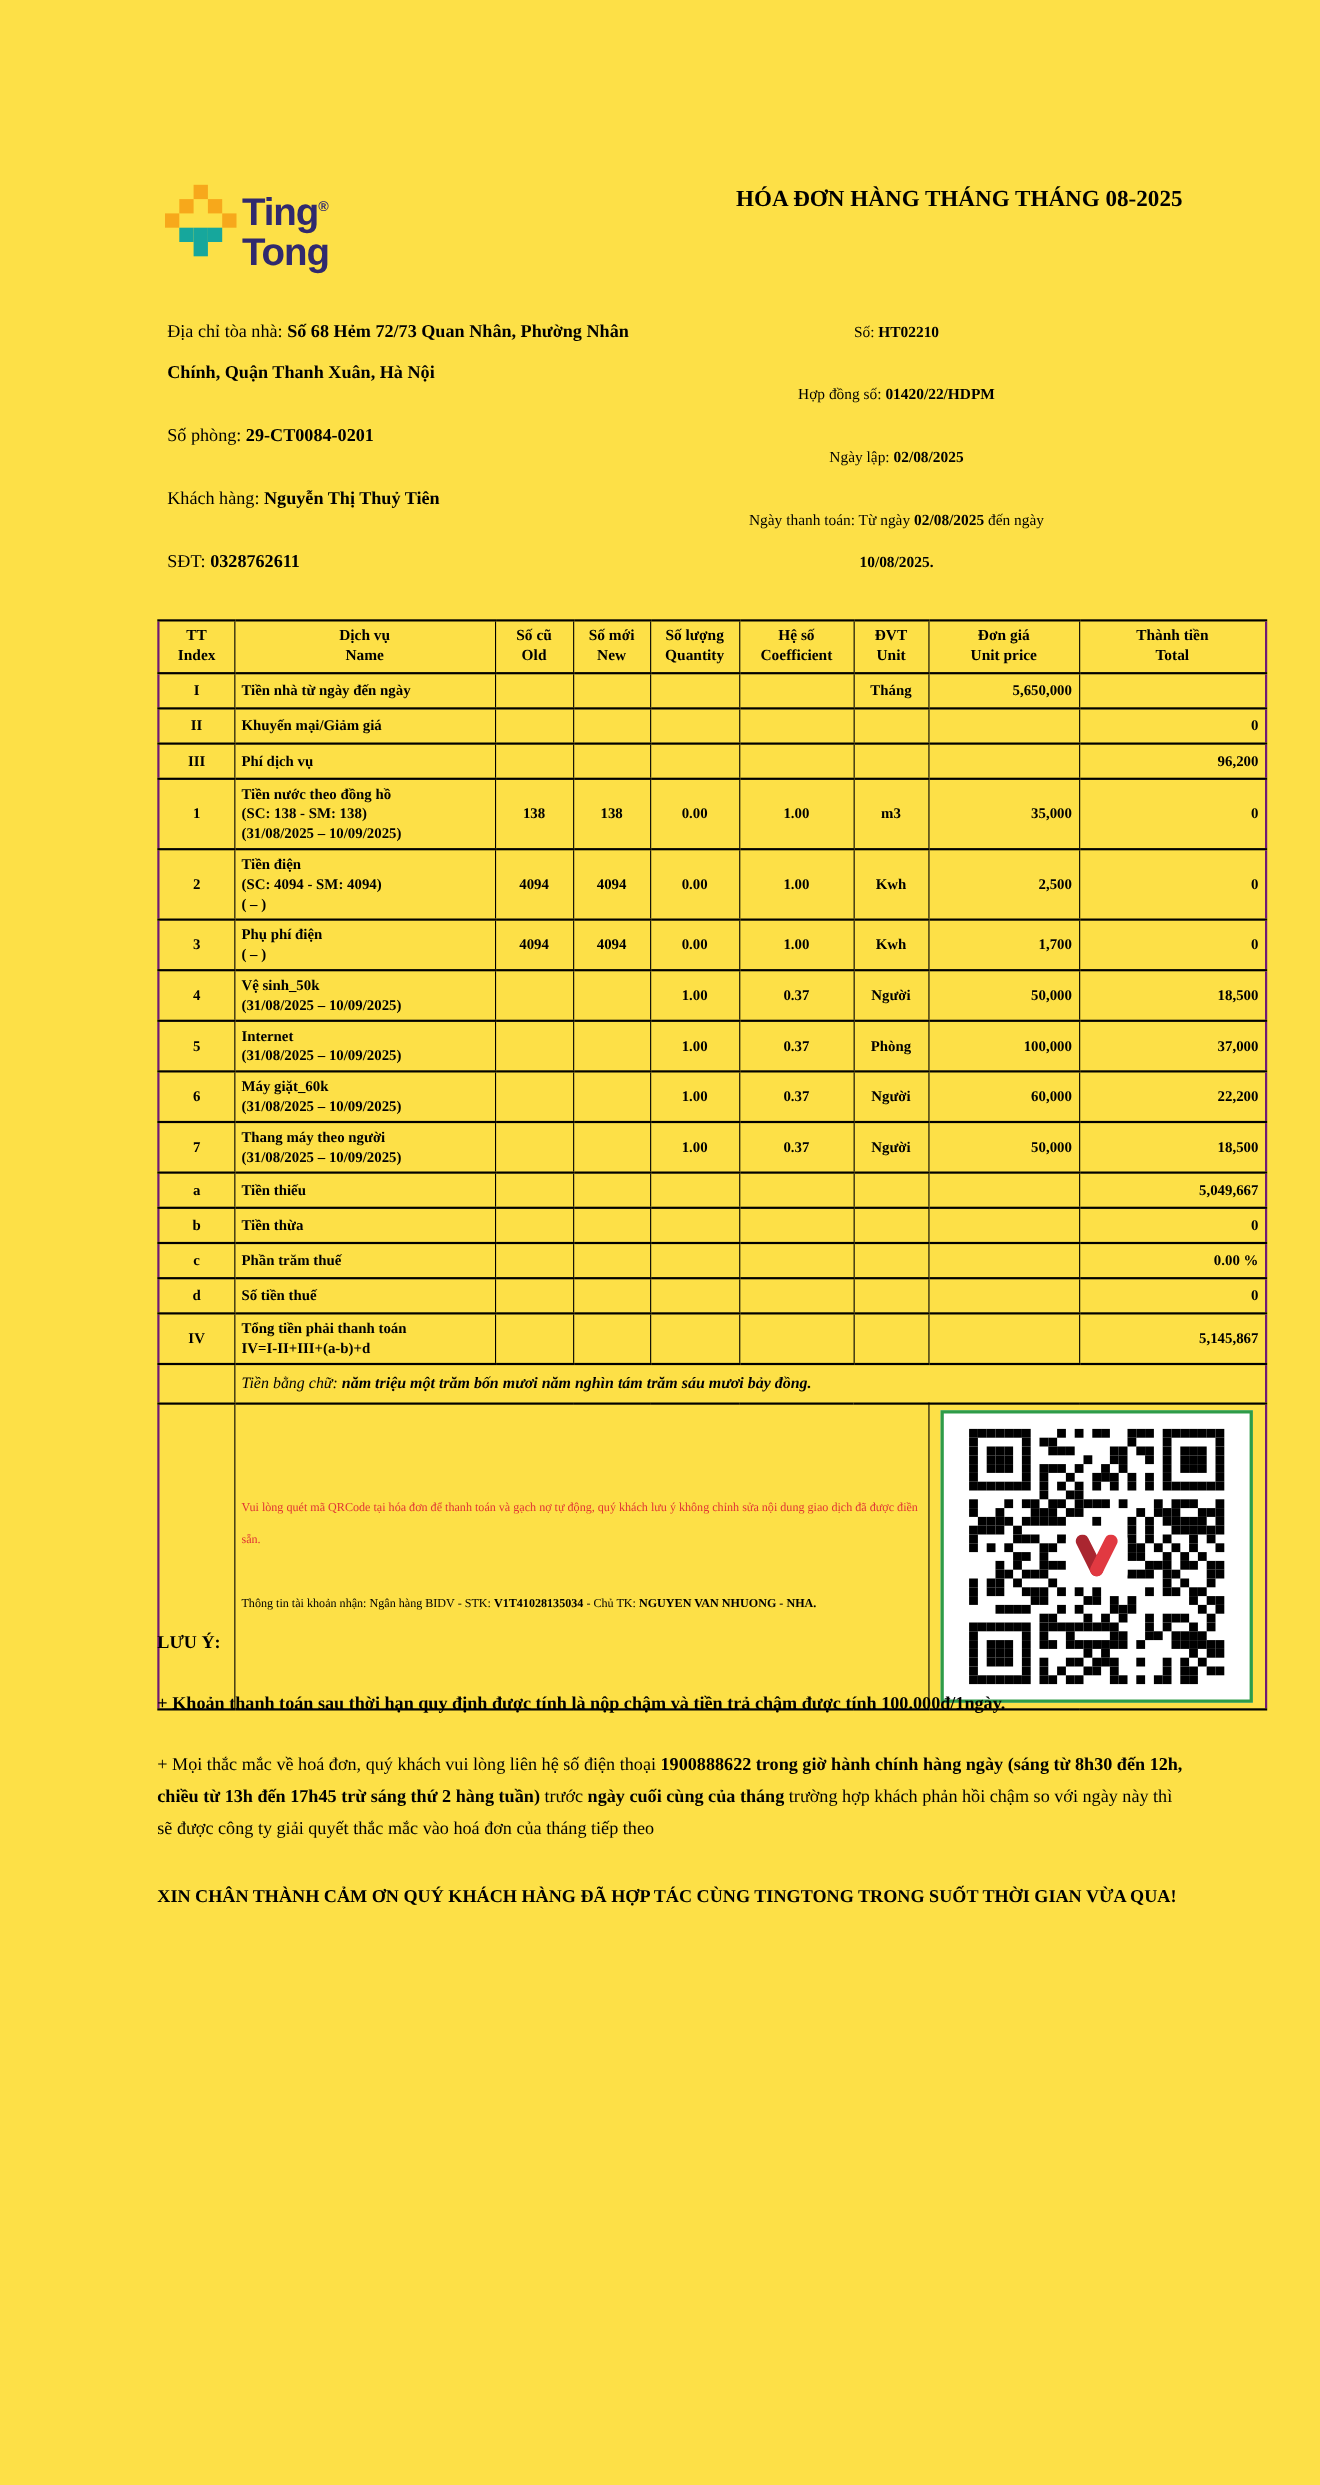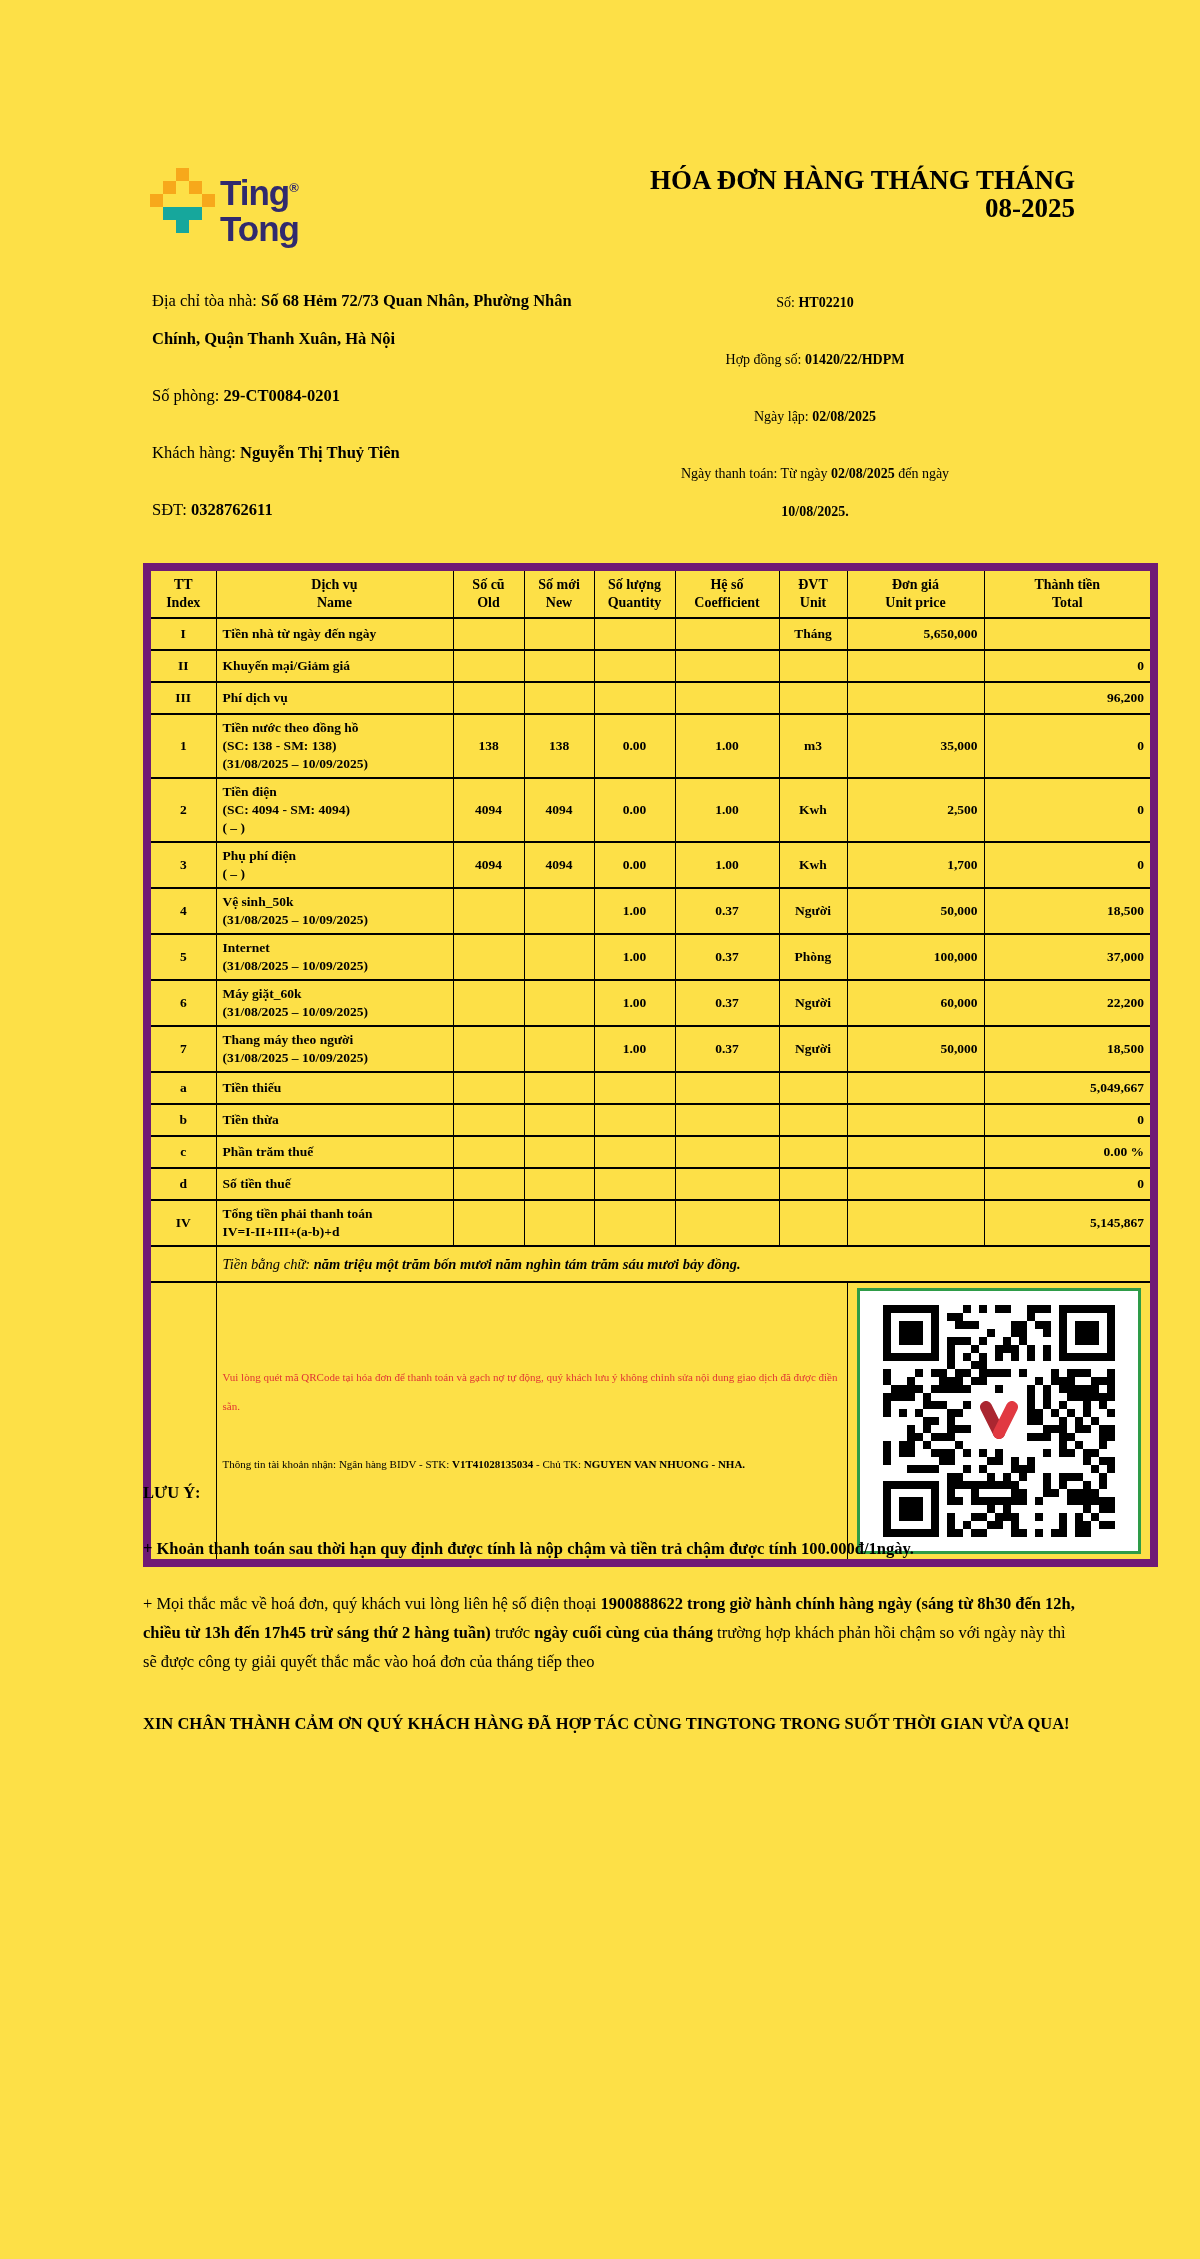--- a/index.html
+++ b/index.html
@@ -11,31 +11,31 @@
   .logo-mark{position:absolute;left:0;top:2px;width:66px;height:66px;}
   .sq{position:absolute;width:13px;height:13px;}
   .sq.y{background:#F7A81B;}
   .sq.t{background:#16A79C;}
   .logo-text{position:absolute;left:70px;top:4px;font-family:"Liberation Sans","DejaVu Sans",sans-serif;
              font-weight:bold;font-size:35px;line-height:36px;color:#312A6E;letter-spacing:-1px;}
   .logo-text sup{font-size:13px;letter-spacing:0;}
 
   
   .title{position:absolute;right:125px;top:166px;width:430px;text-align:right;
-         font-weight:bold;font-size:27px;line-height:28px;}
+         font-weight:bold;font-size:21px;line-height:28px;}
 
   
   .info-left{position:absolute;left:152px;top:282px;width:470px;font-size:16.5px;line-height:38px;}
   .info-right{position:absolute;right:125px;top:284px;width:520px;text-align:center;font-size:14px;line-height:38px;}
   .info-item{margin-bottom:19px;}
   .blk{display:block;}
 
   
   table.inv{position:absolute;left:143px;top:563px;width:1007px;border-collapse:collapse;
-            table-layout:fixed;font-size:13.5px;font-weight:bold;border:8px solid #701a75;}
+            table-layout:fixed;font-size:13.5px;font-weight:bold;border:2px solid #701a75;}
   table.inv th,table.inv td{border:1px solid #000;border-top-width:2px;border-bottom-width:2px;
             padding:2px 6px;vertical-align:middle;overflow:hidden;}
   table.inv th{height:42px;text-align:center;line-height:18px;font-size:14px;padding:2px 2px;}
   td.c{text-align:center;}
   td.l{text-align:left;}
   td.r{text-align:right;padding-right:9px;}
   .nm div{line-height:18px;}
   tr.h1 td{height:26px;}
   tr.h2 td{height:40px;}
   tr.h3 td{height:58px;}

